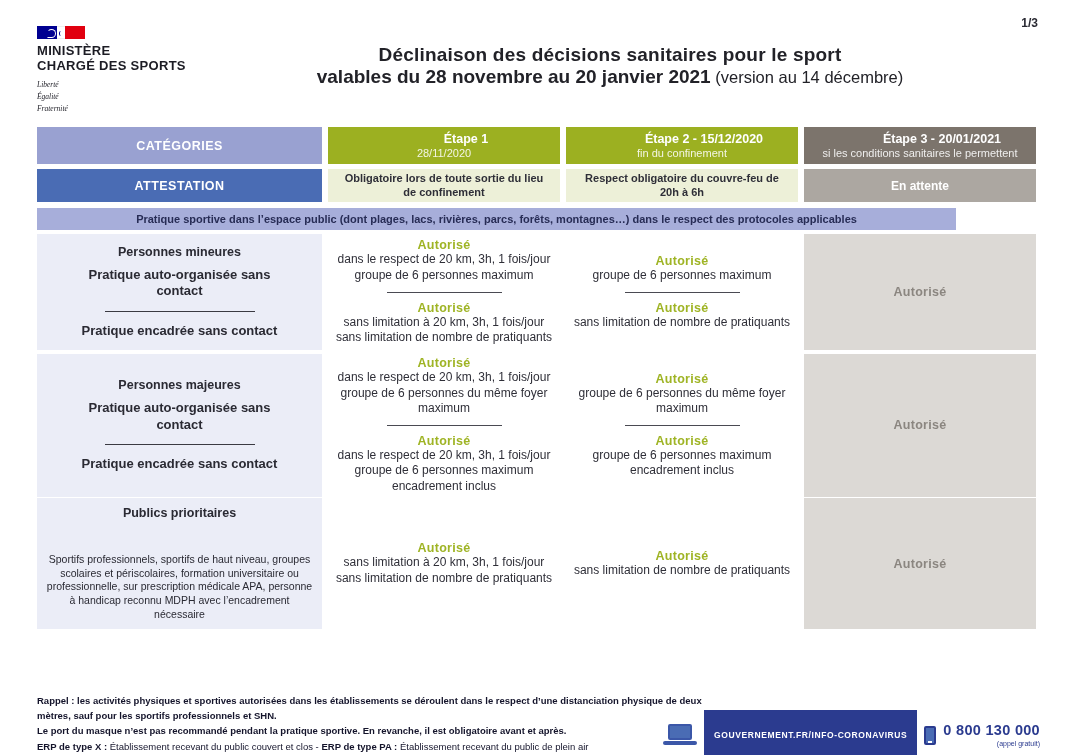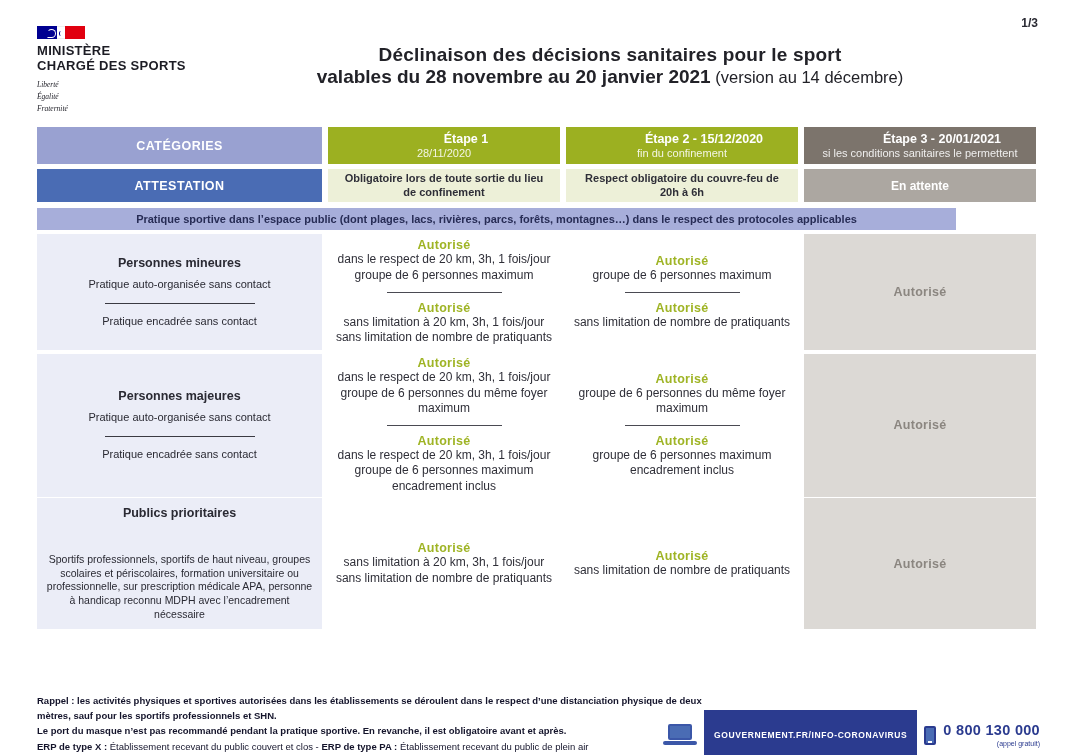--- a/index.html
+++ b/index.html
@@ -45,21 +45,21 @@
   .a-wait { background:#aca7a1; color:#ffffff; font-weight:bold; font-size:12px; }
 
   .banner { margin-top:6px; height:22px; background:#a7aeda; color:#272c55;
       font-weight:bold; font-size:11px; display:flex; align-items:center; justify-content:center; }
 
   .r1 { height:116px; margin-top:4px; }
   .r2 { height:140px; margin-top:4px; }
   .r3 { height:89px; margin-top:4px; }
   .cat-cell { background:#ebedf7; color:#2a2a33; padding:8px 8px; }
   .cat-title { font-weight:bold; font-size:12.5px; margin-bottom:8px; }
-  .cat-sub { font-size:11px; line-height:1.25; max-width:215px; }
+  .cat-sub { font-size:13px; line-height:1.25; max-width:215px;font-weight:bold; }
   .cat-div { width:150px; border-top:1px solid #3a3a42; margin:11px 0; }
   .cat-desc { font-size:10.5px; line-height:1.3; max-width:268px;margin-top:31px; }
   .cell { background:#ffffff; padding:2px 4px; }
   .status { color:#9fb425; font-weight:bold; font-size:12.5px; letter-spacing:.3px; }
   .line { font-weight:normal; font-size:12px; line-height:1.3; color:#2f2f38; max-width:222px; }
   .cell-div { width:115px; border-top:1px solid #4a4a52; margin:8px 0; }
   .gray-cell { background:#dcd9d5; color:#8b8680; font-weight:bold; font-size:12.5px; letter-spacing:.3px; }
 
   
   .footer { position:absolute; left:37px; top:693px; font-size:9.5px; line-height:1.6; color:#14142b; width:700px; }

